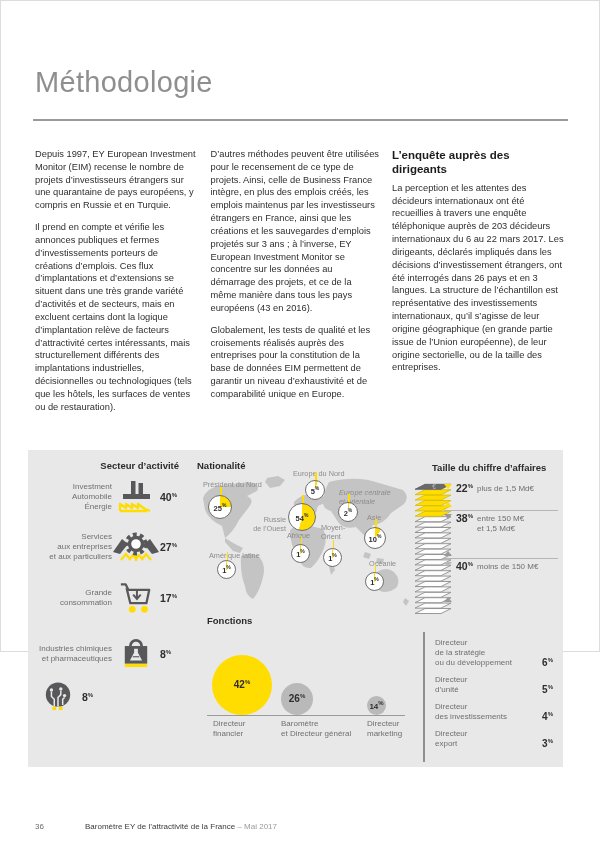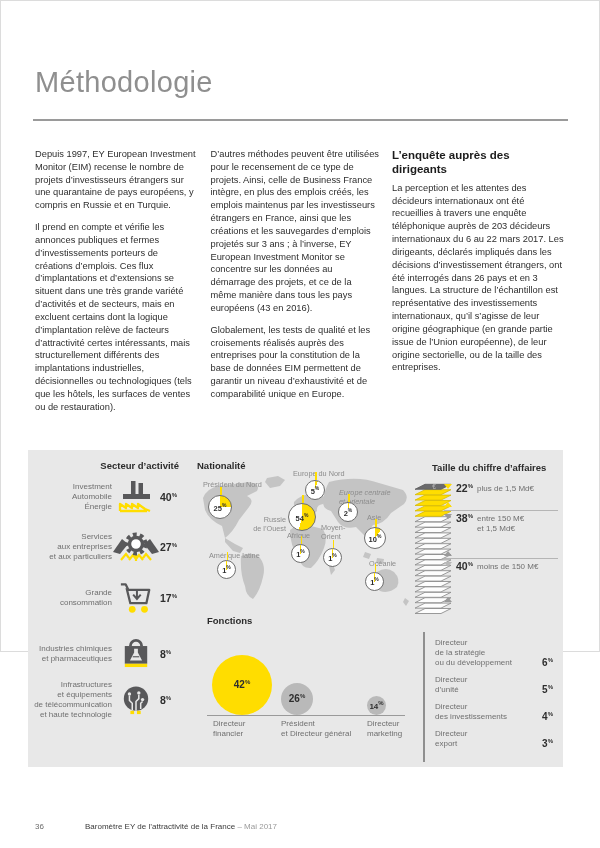--- a/index.html
+++ b/index.html
@@ -157,24 +157,20 @@
           <rect x="3" y="9" width="24" height="19" fill="#58585a"></rect>
           <rect x="3" y="28" width="24" height="3.5" fill="#ffdd00"></rect>
           <path d="M13,12 v4 l-4.5,8.5 h13 L17,16 v-4 z" fill="#e8e8e8"></path>
           <path d="M11.5,20.5 h7" stroke="#58585a" stroke-width="1.2"></path>
         </svg>
       </span>
       <span class="pct"><span>8</span><sup>%</sup></span>
     </div>
 
     <div class="sec-row" style="top:230px;">
-      <span class="small-label pre lbl">Infrastructures
-et équipements
-de télécommunication
-et haute technologie</span>
       <span class="ico">
         <svg width="30" height="33" viewBox="0 0 32 34">
           <circle cx="16" cy="15" r="13" fill="#58585a"></circle>
           <rect x="10" y="28" width="4" height="3.5" fill="#ffdd00"></rect>
           <rect x="17" y="28" width="4" height="3.5" fill="#ffdd00"></rect>
           <g stroke="#e8e8e8" stroke-width="1.6" fill="none">
             <path d="M12,27 v-7 l-3,-3 v-5"></path>
             <path d="M16,28 v-10 l3,-3 v-4"></path>
             <path d="M21,26 v-6 l2,-2"></path>
           </g>
@@ -258,21 +254,21 @@
         <span class="pct"><span>42</span><sup>%</sup></span>
       </div>
       <div class="bubble gray" style="left:74px; top:55px; width:32px; height:32px;">
         <span class="pct"><span>26</span><sup>%</sup></span>
       </div>
       <div class="bubble gray" style="left:160px; top:68px; width:19px; height:19px;">
         <span class="pct" style="font-size:8px;"><span>14</span><sup>%</sup></span>
       </div>
       <span class="small-label pre bubble-lbl" style="left:6px;">Directeur
 financier</span>
-      <span class="small-label pre bubble-lbl" style="left:74px;">Président
+      <span class="small-label pre bubble-lbl" style="left:74px;">Baromètre
 et Directeur général</span>
       <span class="small-label pre bubble-lbl" style="left:160px;">Directeur
 marketing</span>
     </div>
 
     <div class="panel-h rev-title">Taille du chiffre d’affaires</div>
 
     <div class="money">
       <svg width="46" height="140" viewBox="0 0 46 140">
         <defs>

